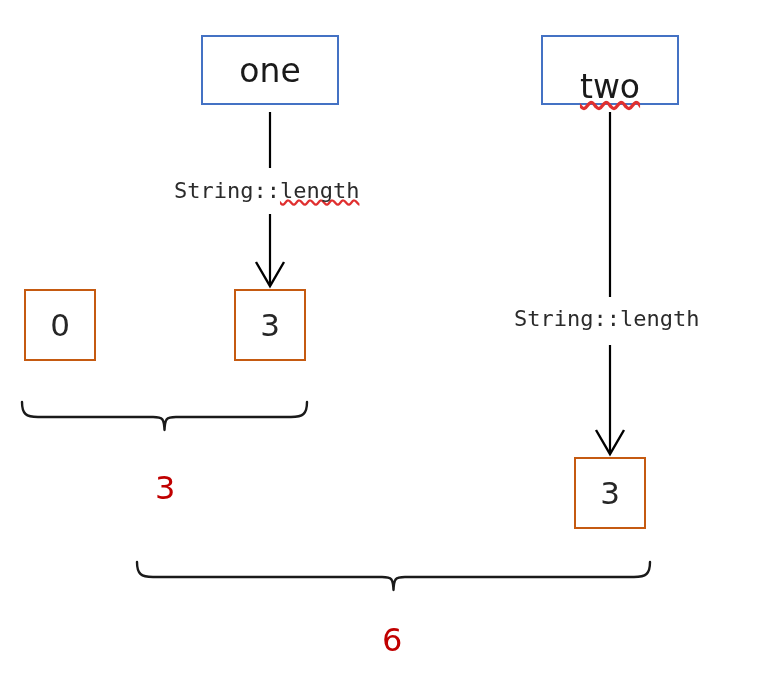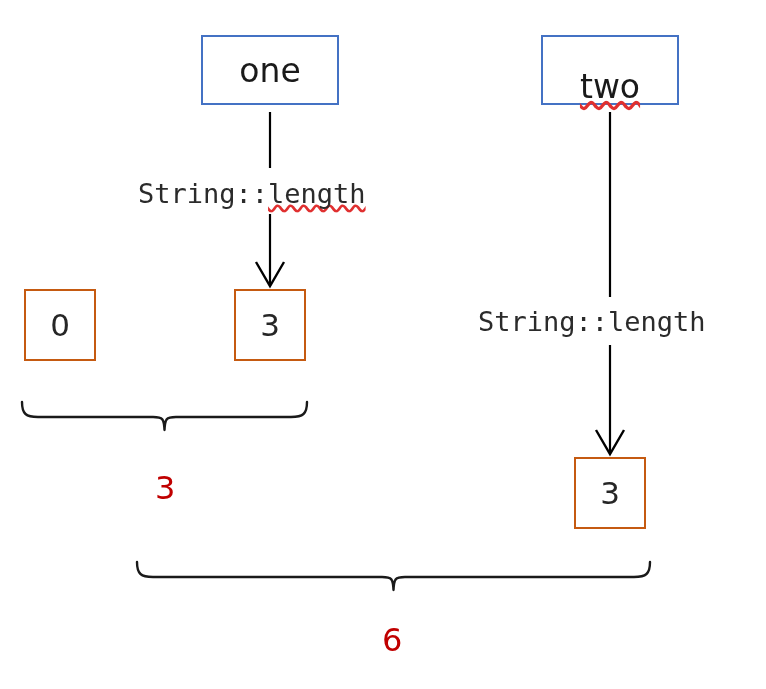--- a/index.html
+++ b/index.html
@@ -56,24 +56,25 @@
     font-family: "DejaVu Sans", sans-serif;
     font-size: 31px;
     color: #262626;
     line-height: 1;
   }
 
   
   .edge-label {
     position: absolute;
     font-family: "DejaVu Sans Mono", monospace;
-    font-size: 27px;
+    font-size: 22px;
     color: #2b2b2b;
     white-space: nowrap;
     line-height: 1;
+    margin-left: 36px;
   }
   .edge-label .squiggle {
     text-decoration: underline wavy #e03030;
     text-decoration-skip-ink: none;
     text-underline-offset: 1px;
   }
 
   
   .brace-total {
     position: absolute;

